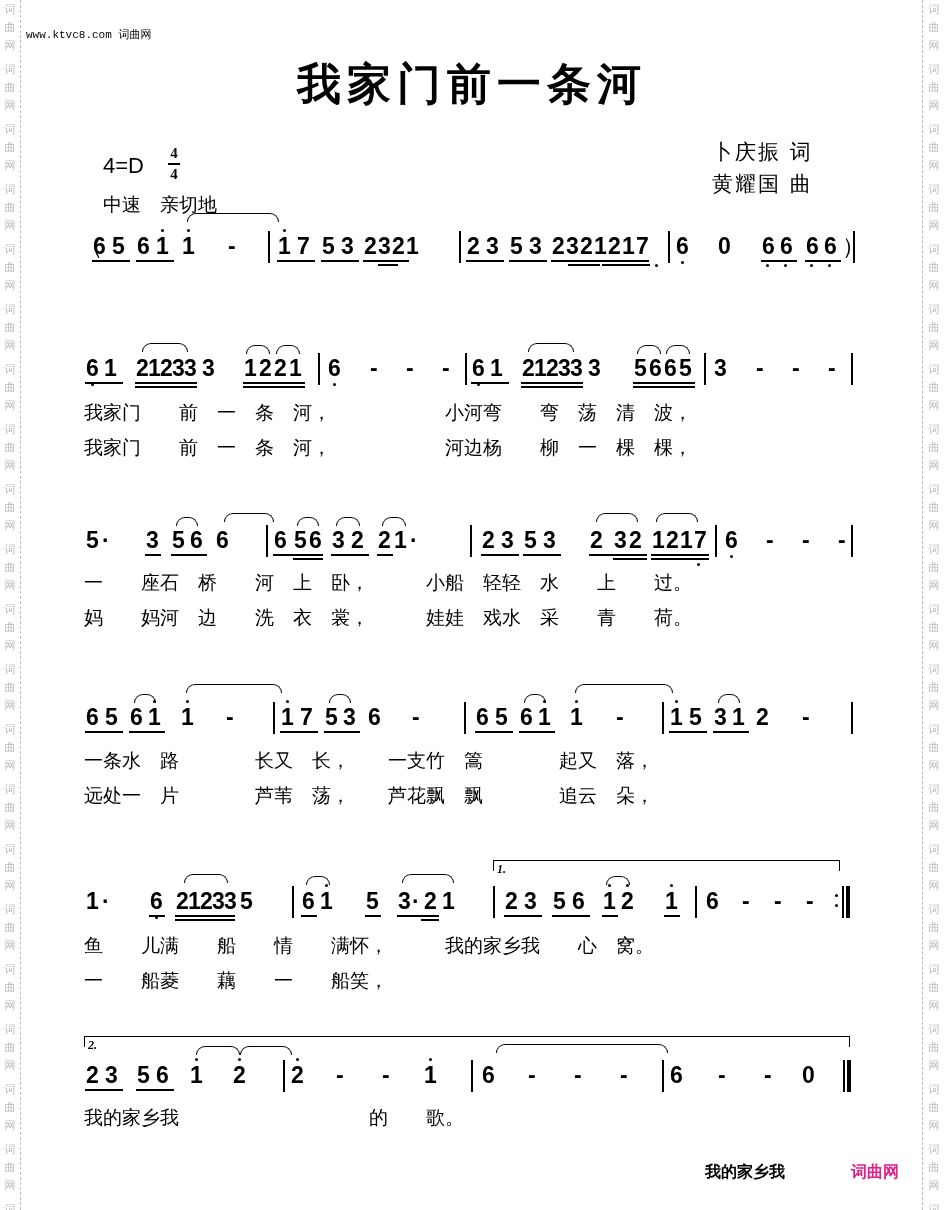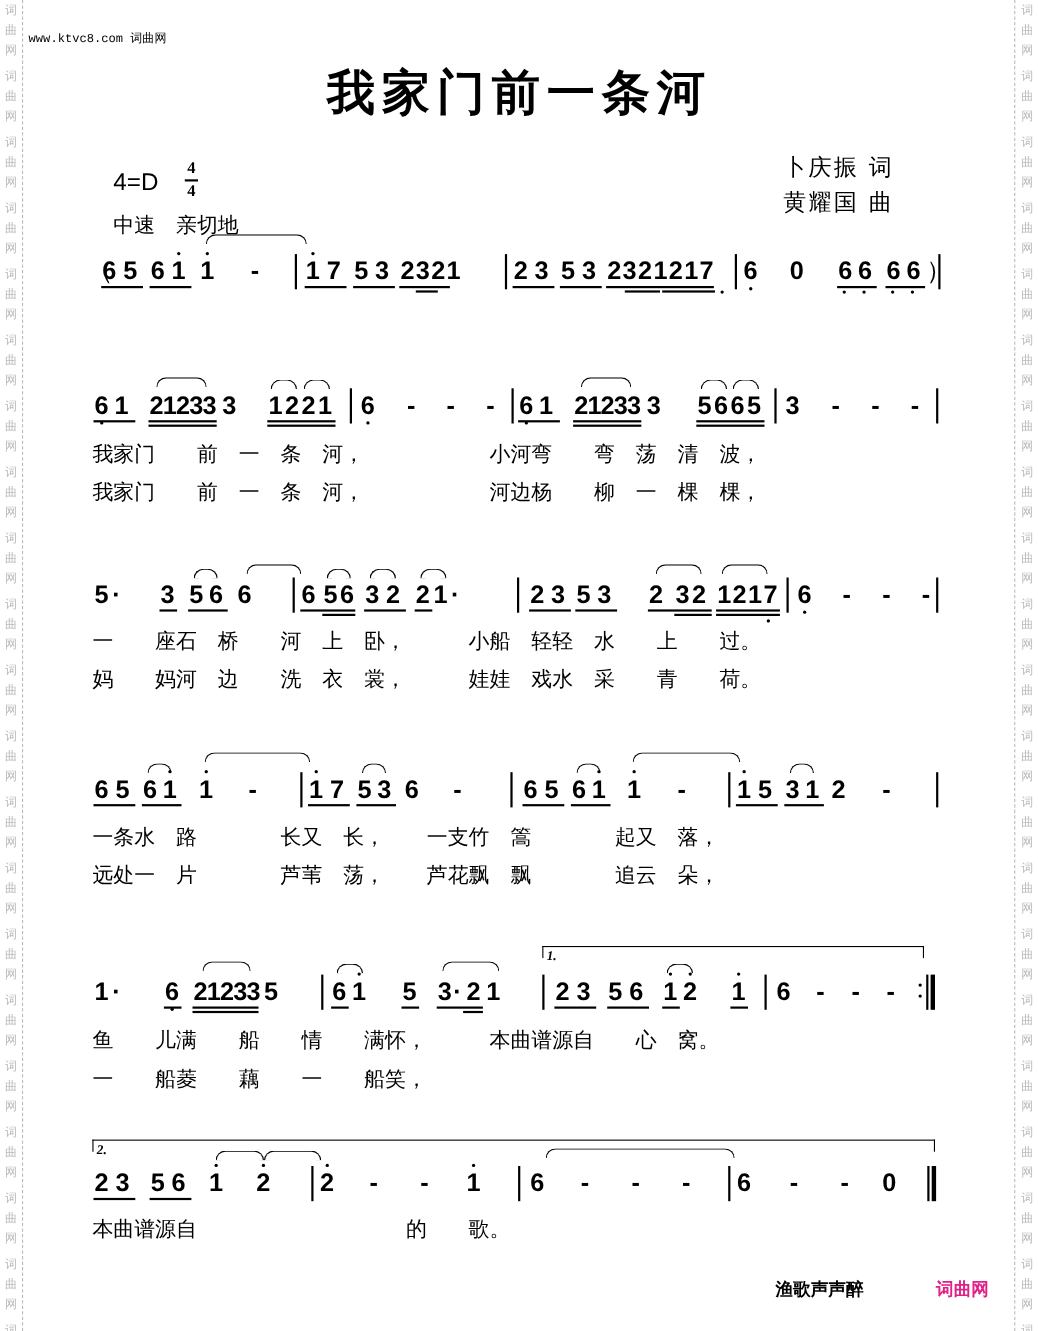--- a/index.html
+++ b/index.html
@@ -461,21 +461,21 @@
     <div class="bl" style="left: 695px; top: -2px; height: 32px;"></div>
     <div class="note" style="left: 706px;">6</div>
     <div class="note" style="left: 742px;">-</div>
     <div class="note" style="left: 774px;">-</div>
     <div class="note" style="left: 806px;">-</div>
     <div class="dot" style="left: 835px; top: 6px;"></div>
     <div class="dot" style="left: 835px; top: 16px;"></div>
     <div class="bl" style="left: 842px; top: -2px; height: 32px;"></div>
     <div class="bl" style="left: 846px; top: -2px; height: 32px; width: 4px;"></div>
   </div>
-<div class="lyr" style="left:84px;top:933px">鱼　　儿满　　船　　情　　满怀，　　　本曲谱源自　　心　窝。</div>
+<div class="lyr" style="left:84px;top:933px">鱼　　儿满　　船　　情　　满怀，　　　我的家乡我　　心　窝。</div>
 <div class="lyr" style="left:84px;top:968px">一　　船菱　　藕　　一　　船笑，</div>
 
 <div class="row" style="top:1062px" id="sys6">
     <div class="voltabar" style="left: 84px; top: -26px; width: 764px; border-right: 1.5px solid rgb(0, 0, 0);"></div>
     <div class="volta-label" style="left: 88px; top: -24px;">2.</div>
     <div class="note" style="left: 86px;">2</div>
     <div class="note" style="left: 105px;">3</div>
     <div class="ul" style="left: 85px; width: 38px; top: 27px;"></div>
     <div class="note" style="left: 137px;">5</div>
     <div class="note" style="left: 156px;">6</div>
@@ -500,16 +500,16 @@
     <div class="note" style="left: 620px;">-</div>
     <div class="slur" style="left: 496px; width: 170px; top: -18px;"></div>
     <div class="bl" style="left: 662px; top: -2px; height: 32px;"></div>
     <div class="note" style="left: 670px;">6</div>
     <div class="note" style="left: 718px;">-</div>
     <div class="note" style="left: 764px;">-</div>
     <div class="note" style="left: 802px;">0</div>
     <div class="bl" style="left: 843px; top: -2px; height: 32px;"></div>
     <div class="bl" style="left: 847px; top: -2px; height: 32px; width: 4px;"></div>
   </div>
-<div class="lyr" style="left:84px;top:1105px">本曲谱源自　　　　　　　　　　的　　歌。</div>
-
-<div class="footer-lbl">渔歌声声醉</div>
+<div class="lyr" style="left:84px;top:1105px">我的家乡我　　　　　　　　　　的　　歌。</div>
+
+<div class="footer-lbl">我的家乡我</div>
 <div class="footer-site">词曲网</div>
 
 </body></html>

